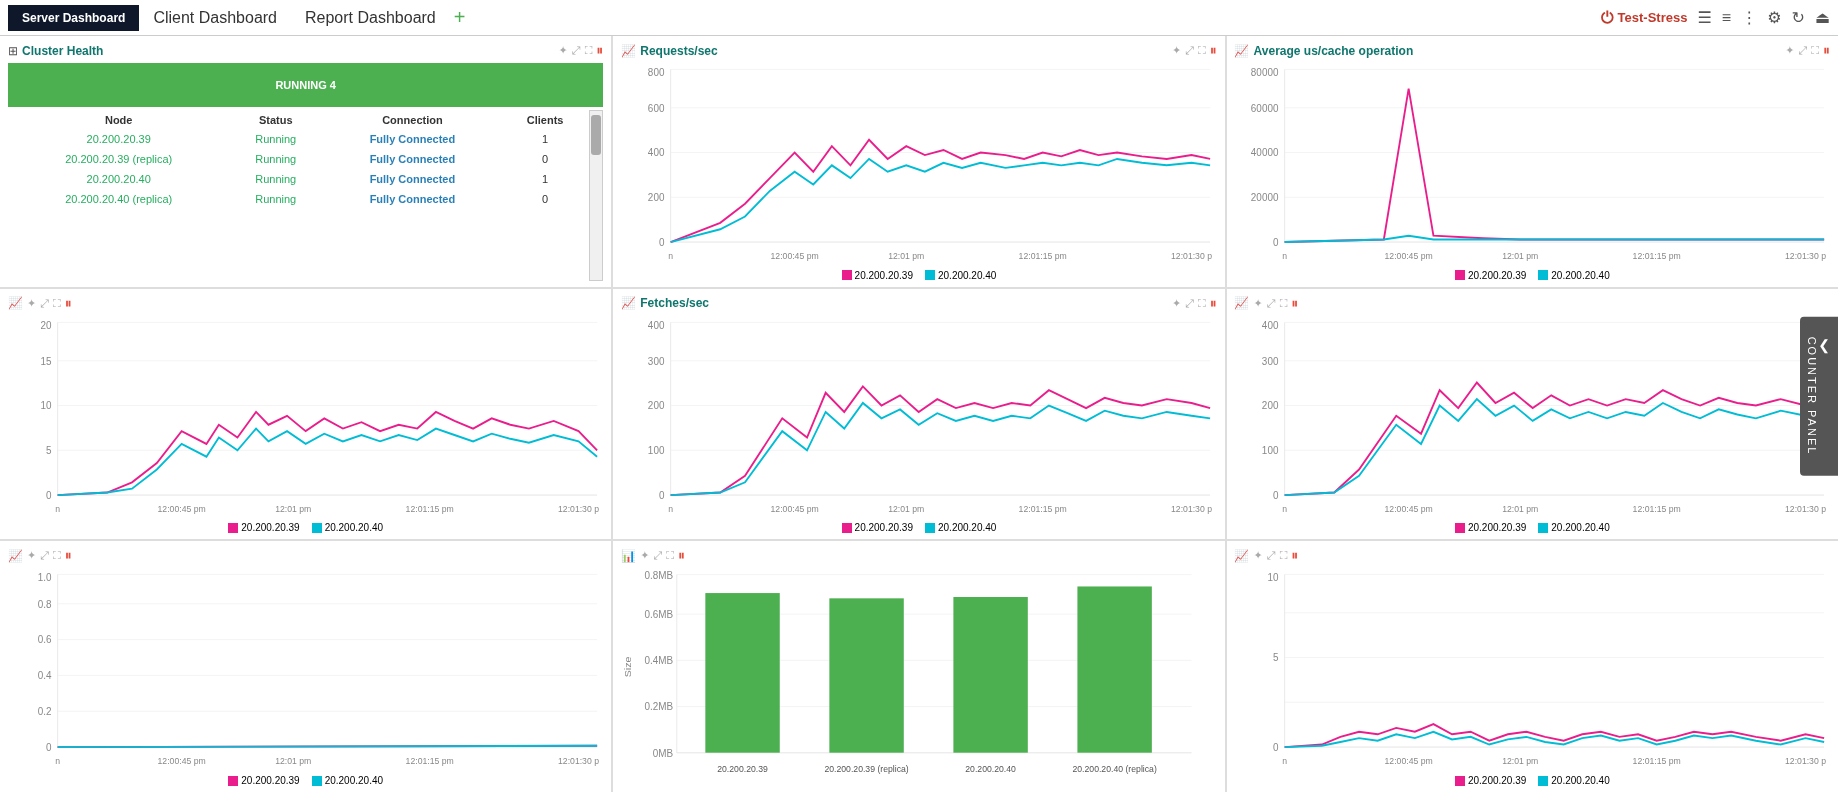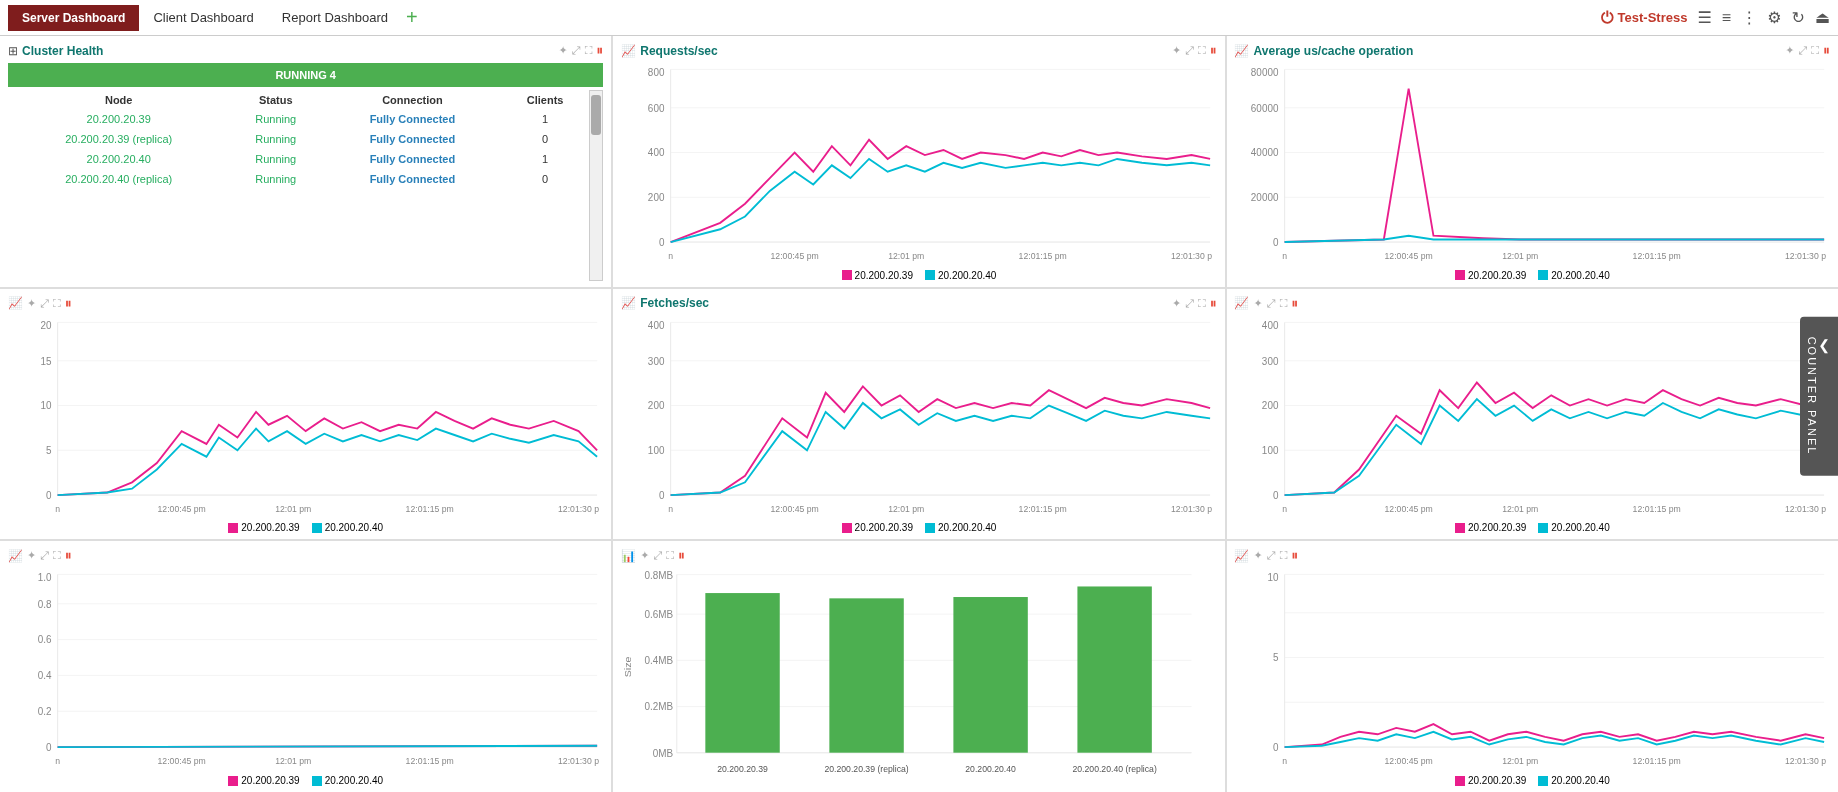--- a/index.html
+++ b/index.html
@@ -5,24 +5,24 @@
     * { box-sizing: border-box; margin: 0; padding: 0; }
     body { font-family: Arial, sans-serif; font-size: 12px; background: #f0f0f0; overflow: hidden; }
 
     
     .top-nav {
       display: flex; align-items: center;
       background: #fff; border-bottom: 1px solid #ccc;
       padding: 0 8px; height: 36px;
     }
     .nav-tab-active {
-      background: #7f1d1d; color: #fff; padding: 6px 14px; font-size: 12px; font-weight: bold; cursor: pointer;
+      background: #0f172a; color: #fff; padding: 6px 14px; font-size: 12px; font-weight: bold; cursor: pointer;
     }
     .nav-tab {
-      padding: 6px 14px; font-size: 13px; color: #333; cursor: pointer;
+      padding: 6px 14px; font-size: 16px; color: #333; cursor: pointer;
     }
     .nav-add {
       color: #4caf50; font-size: 20px; cursor: pointer; margin-left: 4px;
     }
     .nav-right {
       margin-left: auto; display: flex; align-items: center; gap: 10px;
     }
     .nav-brand { color: #c0392b; font-weight: bold; font-size: 13px; display:flex; align-items:center; gap:4px; }
     .nav-icon { font-size: 16px; cursor: pointer; color: #555; }
 
@@ -61,21 +61,21 @@
     }
     .panel-icons { display: flex; gap: 4px; align-items: center; font-size: 11px; color: #aaa; }
     .panel-pause { color: #e74c3c; font-size: 14px; cursor: pointer; }
 
     
     .cluster-table { width: 100%; font-size: 11px; }
     .cluster-table th { font-weight: bold; padding: 2px 4px; color: #333; }
     .cluster-table td { text-align: center; padding: 3px 4px; }
     .running-bar {
       background: #4caf50; color: #fff; text-align: center; font-size: 11px;
-      padding: 6px; margin-bottom: 3px; font-weight: bold;
+      padding: 16px; margin-bottom: 3px; font-weight: bold;
     }
     .node-link { color: #27ae60; text-decoration: none; font-size: 11px; }
     .status-running { color: #27ae60; }
     .conn-connected { color: #2980b9; font-weight: bold; font-size: 11px; }
     .clients-num { color: #333; }
     .scrollbar-area {
       display: flex; align-items: stretch; flex: 1; overflow: hidden;
     }
     .table-wrapper { flex: 1; overflow: hidden; }
     .scrollbar-mock {

